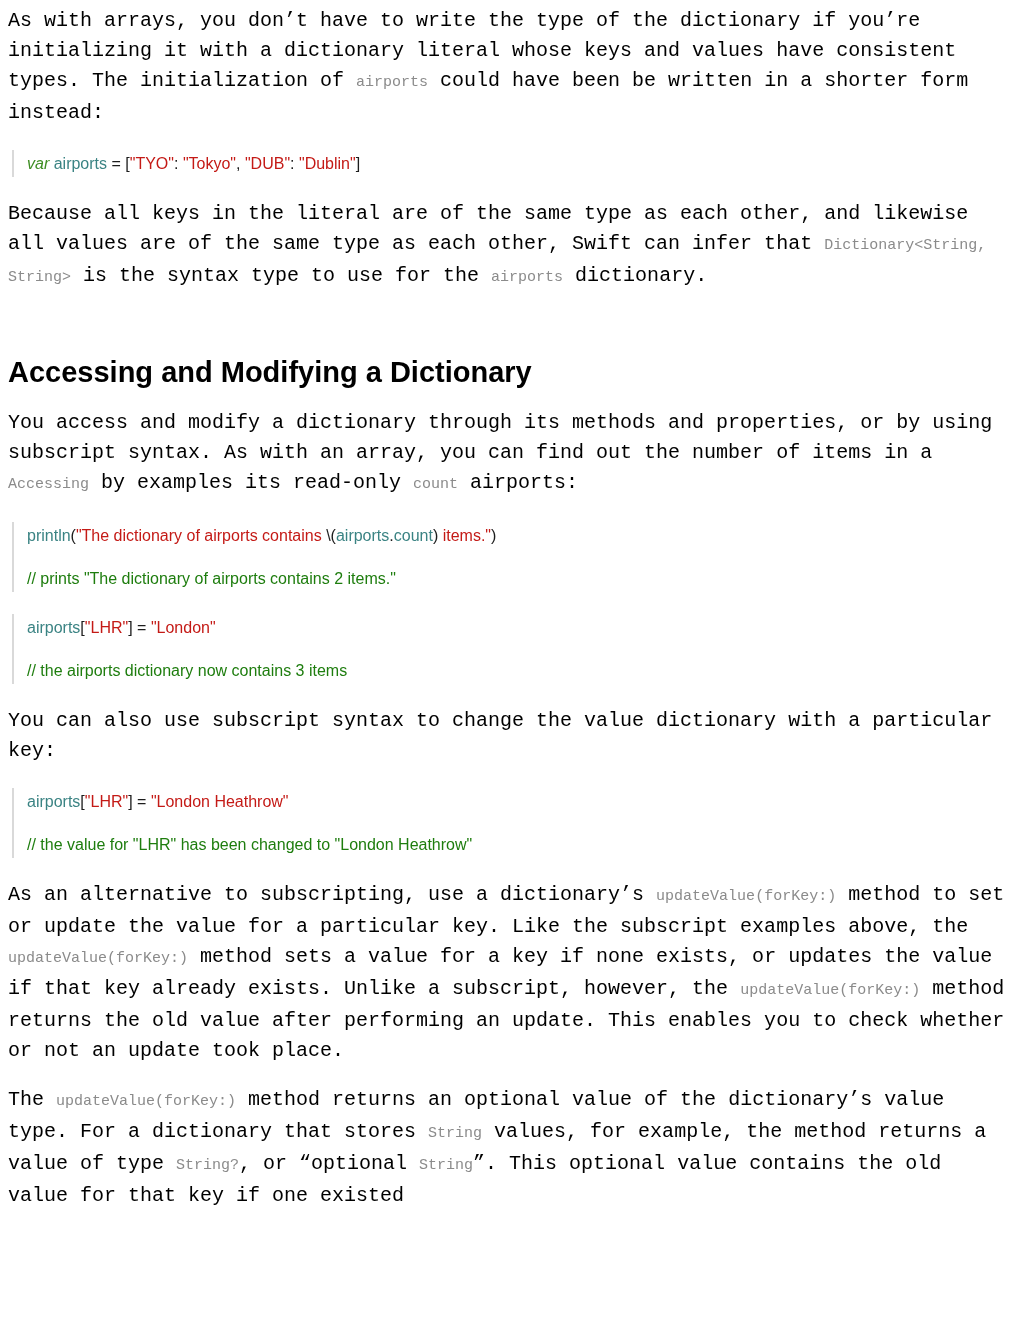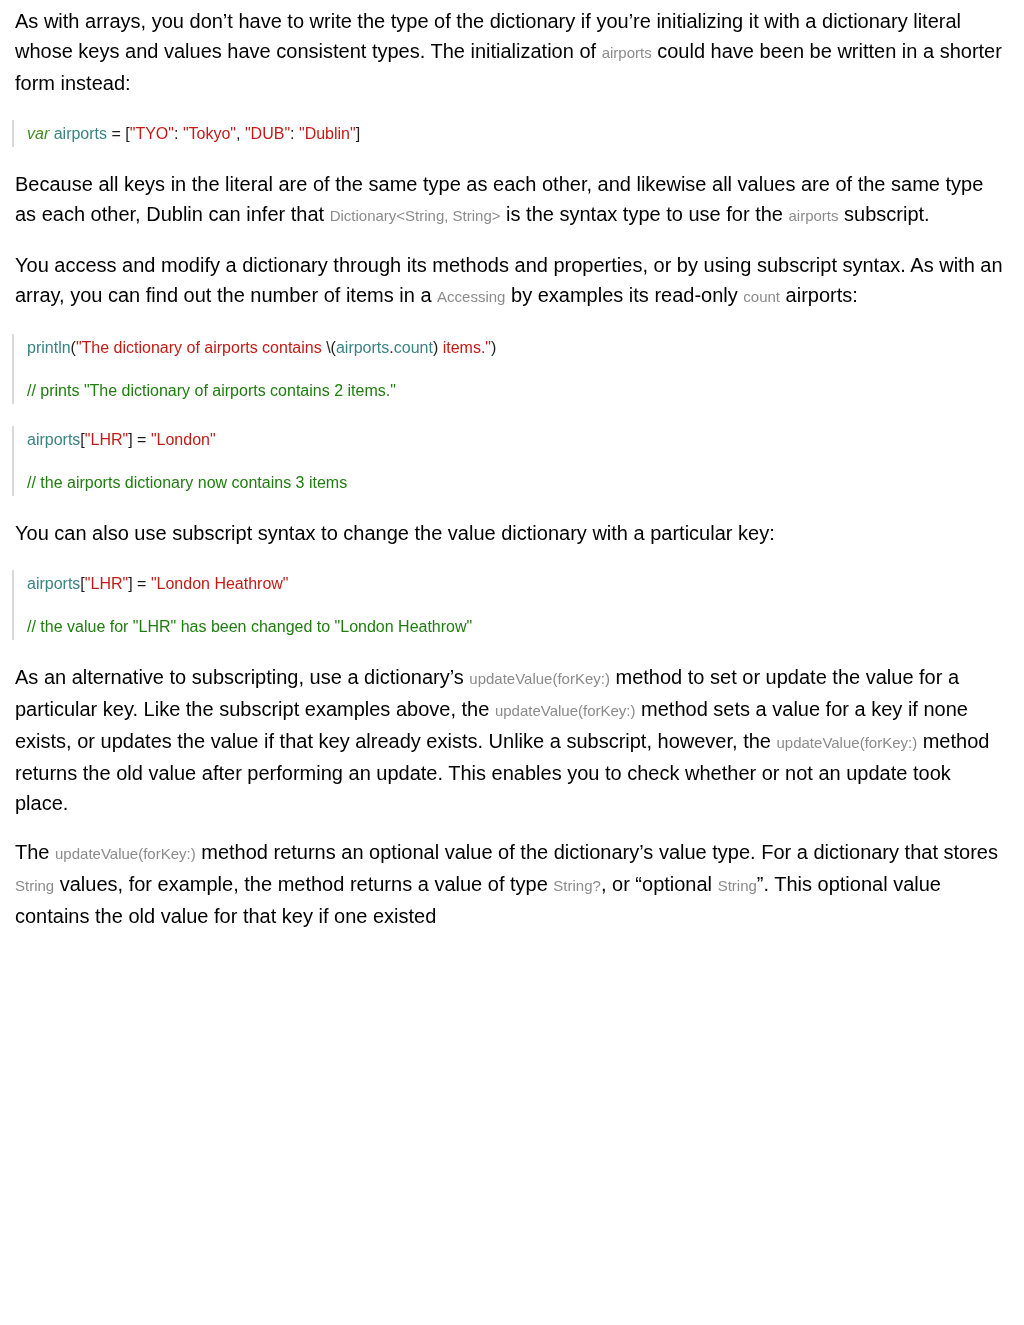--- a/index.html
+++ b/index.html
@@ -19,21 +19,21 @@
     width: 1024px;
     min-height: 1325px;
     background: var(--bg);
     color: var(--body-text);
     font-family: "Liberation Sans", sans-serif;
     font-size: 20px;
     line-height: 30px;
     padding: 6px 12px 40px 8px;
   }
   main { display: block; }
-  p { margin: 19px 7px; }
+  p { margin: 19px 0; font-family: Liberation Mono, monospace; }
   main > p:first-child { margin-top: 0; }
   .inline-code {
     color: var(--inline-code);
     font-size: 15px;
   }
   h2 {
     font-size: 29px;
     line-height: 34px;
     font-weight: bold;
     margin: 62px 0 12px 0;
@@ -53,21 +53,22 @@
   .tok-s { color: var(--code-string); }
   .tok-c { color: var(--code-comment); }
   .tok-p { color: var(--code-plain); }
 </style>
 </head>
 <body>
 
 <main>
     <p><span>As with arrays, you don’t have to write the type of the dictionary if you’re initializing it with a dictionary literal whose keys and values have consistent types. The initialization of </span><span class="inline-code">airports</span><span> could have been be written in a shorter form instead:</span></p>
     <div class="code-block"><div class="code-line"><span class="tok-k">var</span><span class="tok-p"> </span><span class="tok-i">airports</span><span class="tok-p"> = [</span><span class="tok-s">"TYO"</span><span class="tok-p">: </span><span class="tok-s">"Tokyo"</span><span class="tok-p">, </span><span class="tok-s">"DUB"</span><span class="tok-p">: </span><span class="tok-s">"Dublin"</span><span class="tok-p">]</span></div></div>
-    <p><span>Because all keys in the literal are of the same type as each other, and likewise all values are of the same type as each other, Dublin can infer that </span><span class="inline-code">Dictionary&lt;String, String&gt;</span><span> is the syntax type to use for the </span><span class="inline-code">airports</span><span> subscript.</span></p>
+    <p><span>Because all keys in the literal are of the same type as each other, and likewise all values are of the same type as each other, Swift can infer that </span><span class="inline-code">Dictionary&lt;String, String&gt;</span><span> is the syntax type to use for the </span><span class="inline-code">airports</span><span> dictionary.</span></p>
+    <h2>Accessing and Modifying a Dictionary</h2>
     <p><span>You access and modify a dictionary through its methods and properties, or by using subscript syntax. As with an array, you can find out the number of items in a </span><span class="inline-code">Accessing</span><span> by examples its read-only </span><span class="inline-code">count</span><span> airports:</span></p>
     <div class="code-block"><div class="code-line"><span class="tok-i">println</span><span class="tok-p">(</span><span class="tok-s">"The dictionary of airports contains </span><span class="tok-p">\(</span><span class="tok-i">airports</span><span class="tok-p">.</span><span class="tok-i">count</span><span class="tok-p">)</span><span class="tok-s"> items."</span><span class="tok-p">)</span></div><div class="code-line"><span class="tok-c">// prints "The dictionary of airports contains 2 items."</span></div></div>
     <div class="code-block"><div class="code-line"><span class="tok-i">airports</span><span class="tok-p">[</span><span class="tok-s">"LHR"</span><span class="tok-p">] = </span><span class="tok-s">"London"</span></div><div class="code-line"><span class="tok-c">// the airports dictionary now contains 3 items</span></div></div>
     <p><span>You can also use subscript syntax to change the value dictionary with a particular key:</span></p>
     <div class="code-block"><div class="code-line"><span class="tok-i">airports</span><span class="tok-p">[</span><span class="tok-s">"LHR"</span><span class="tok-p">] = </span><span class="tok-s">"London Heathrow"</span></div><div class="code-line"><span class="tok-c">// the value for "LHR" has been changed to "London Heathrow"</span></div></div>
     <p><span>As an alternative to subscripting, use a dictionary’s </span><span class="inline-code">updateValue(forKey:)</span><span> method to set or update the value for a particular key. Like the subscript examples above, the </span><span class="inline-code">updateValue(forKey:)</span><span> method sets a value for a key if none exists, or updates the value if that key already exists. Unlike a subscript, however, the </span><span class="inline-code">updateValue(forKey:)</span><span> method returns the old value after performing an update. This enables you to check whether or not an update took place.</span></p>
     <p><span>The </span><span class="inline-code">updateValue(forKey:)</span><span> method returns an optional value of the dictionary’s value type. For a dictionary that stores </span><span class="inline-code">String</span><span> values, for example, the method returns a value of type </span><span class="inline-code">String?</span><span>, or “optional </span><span class="inline-code">String</span><span>”. This optional value contains the old value for that key if one existed</span></p>
   </main>
 
 </body></html>

